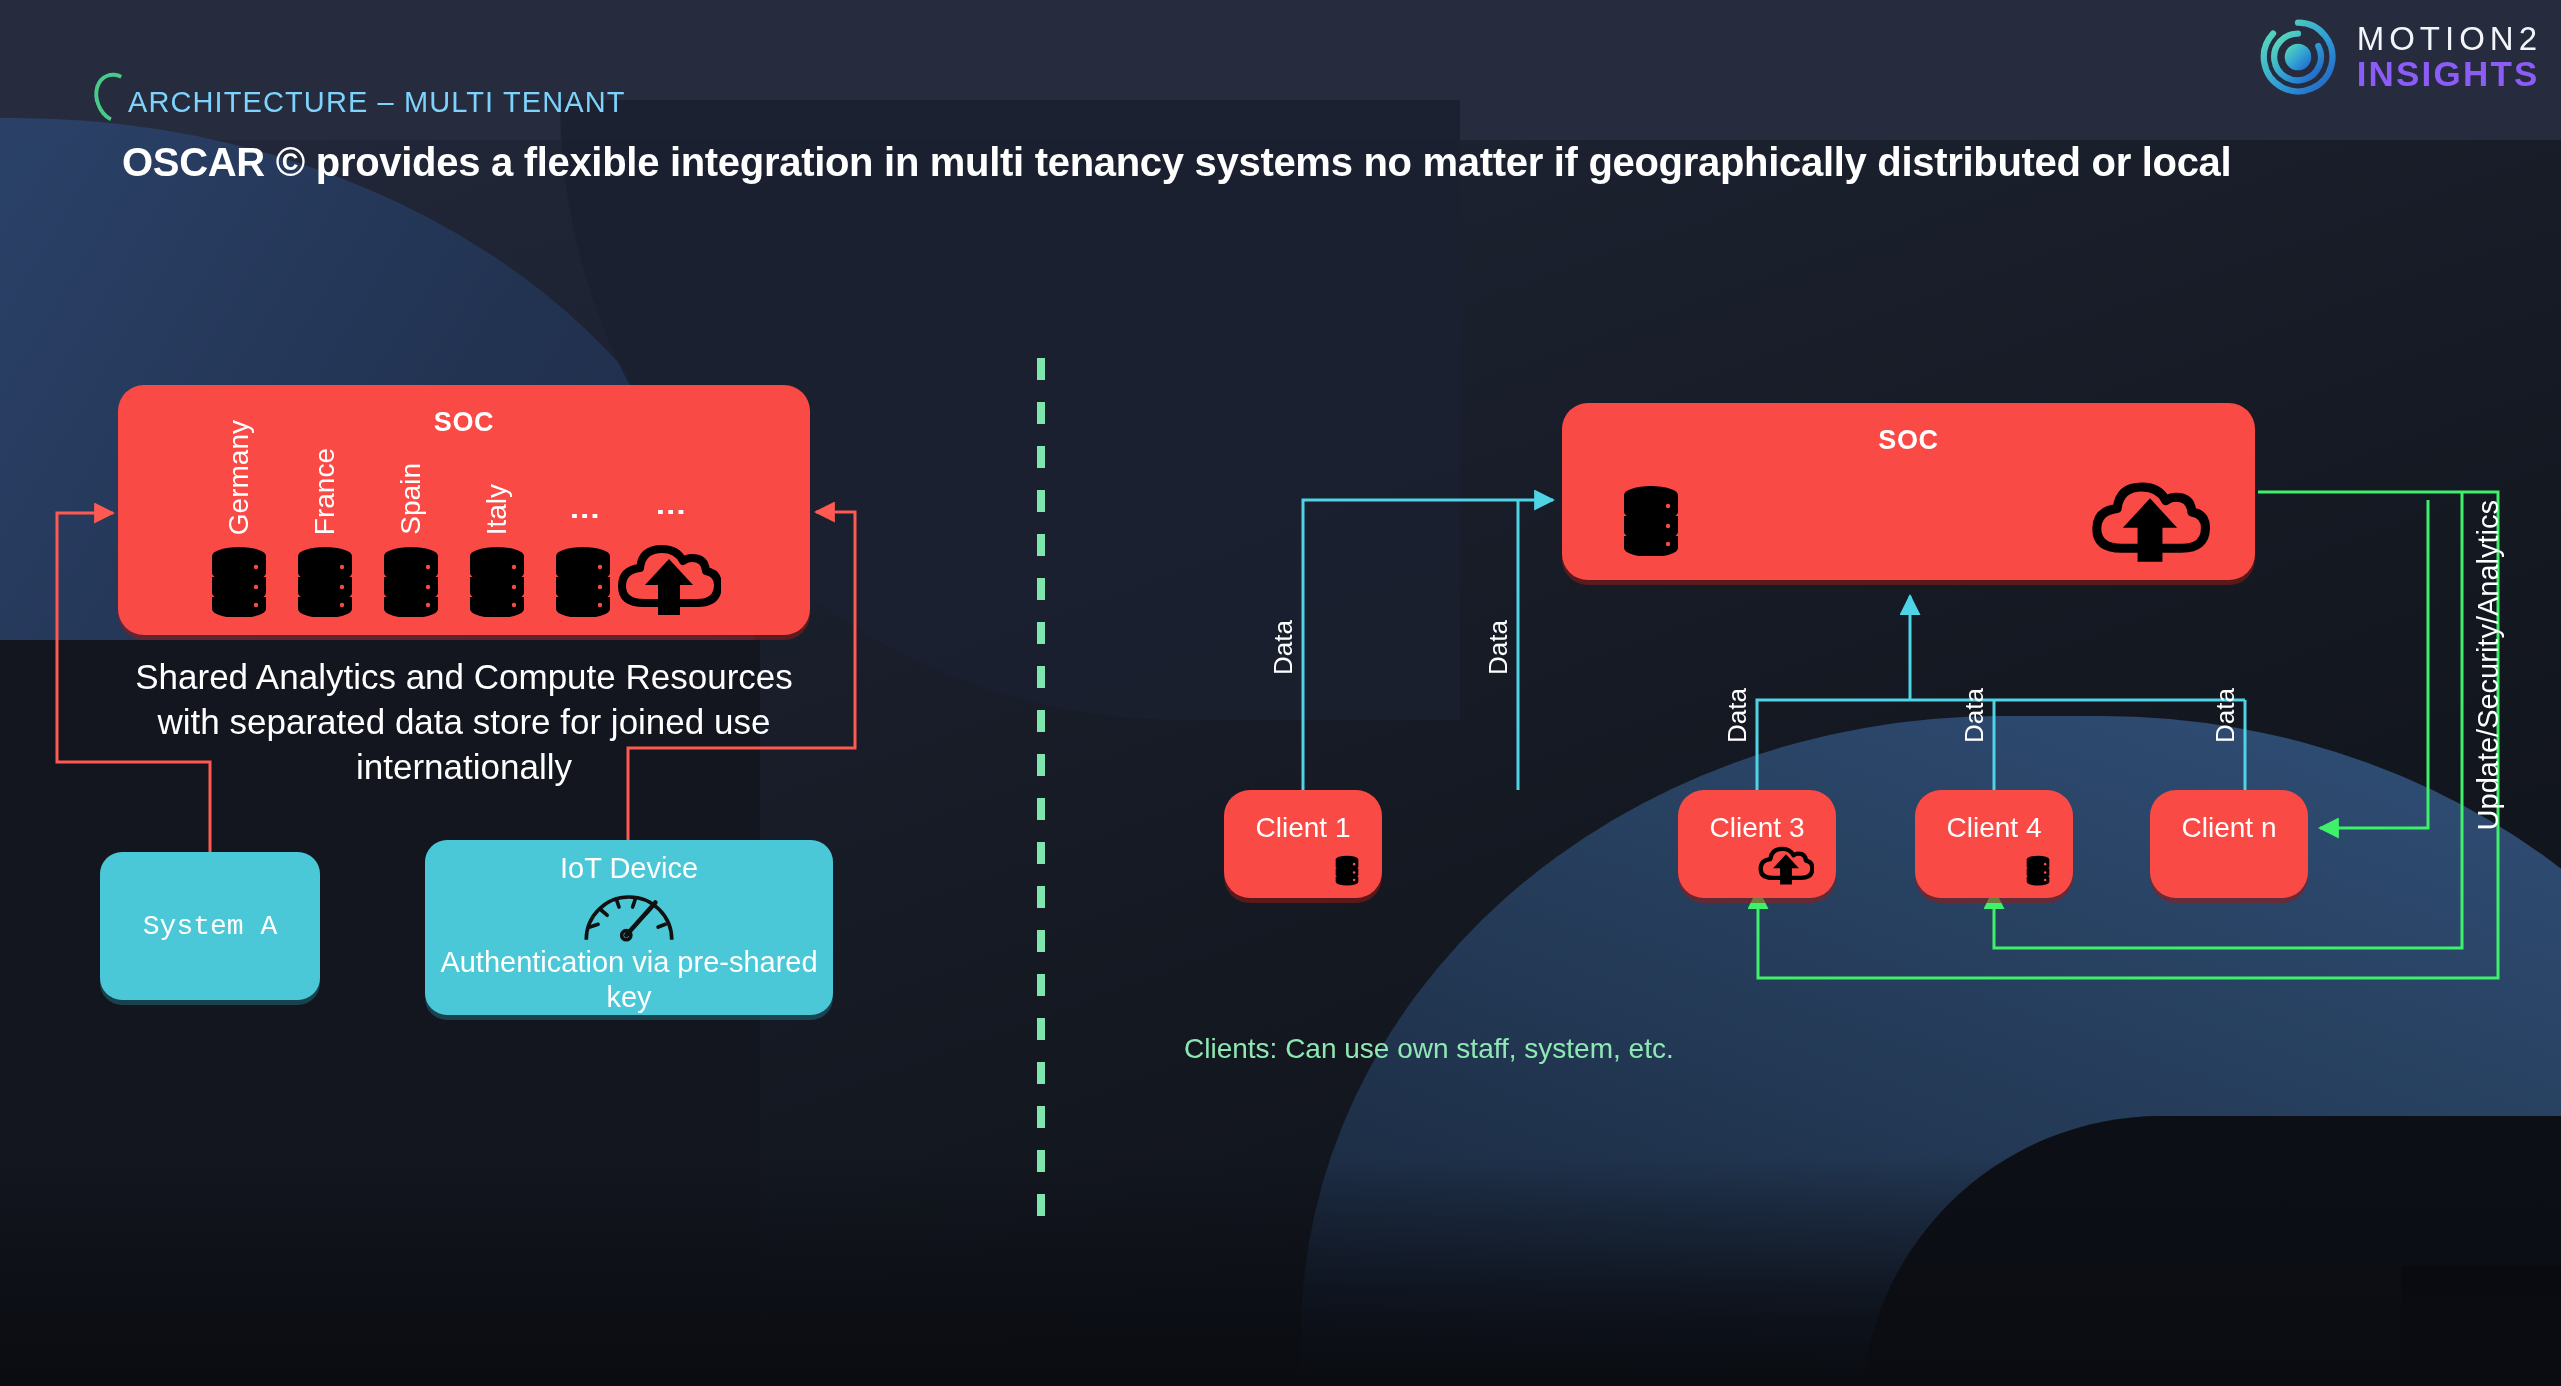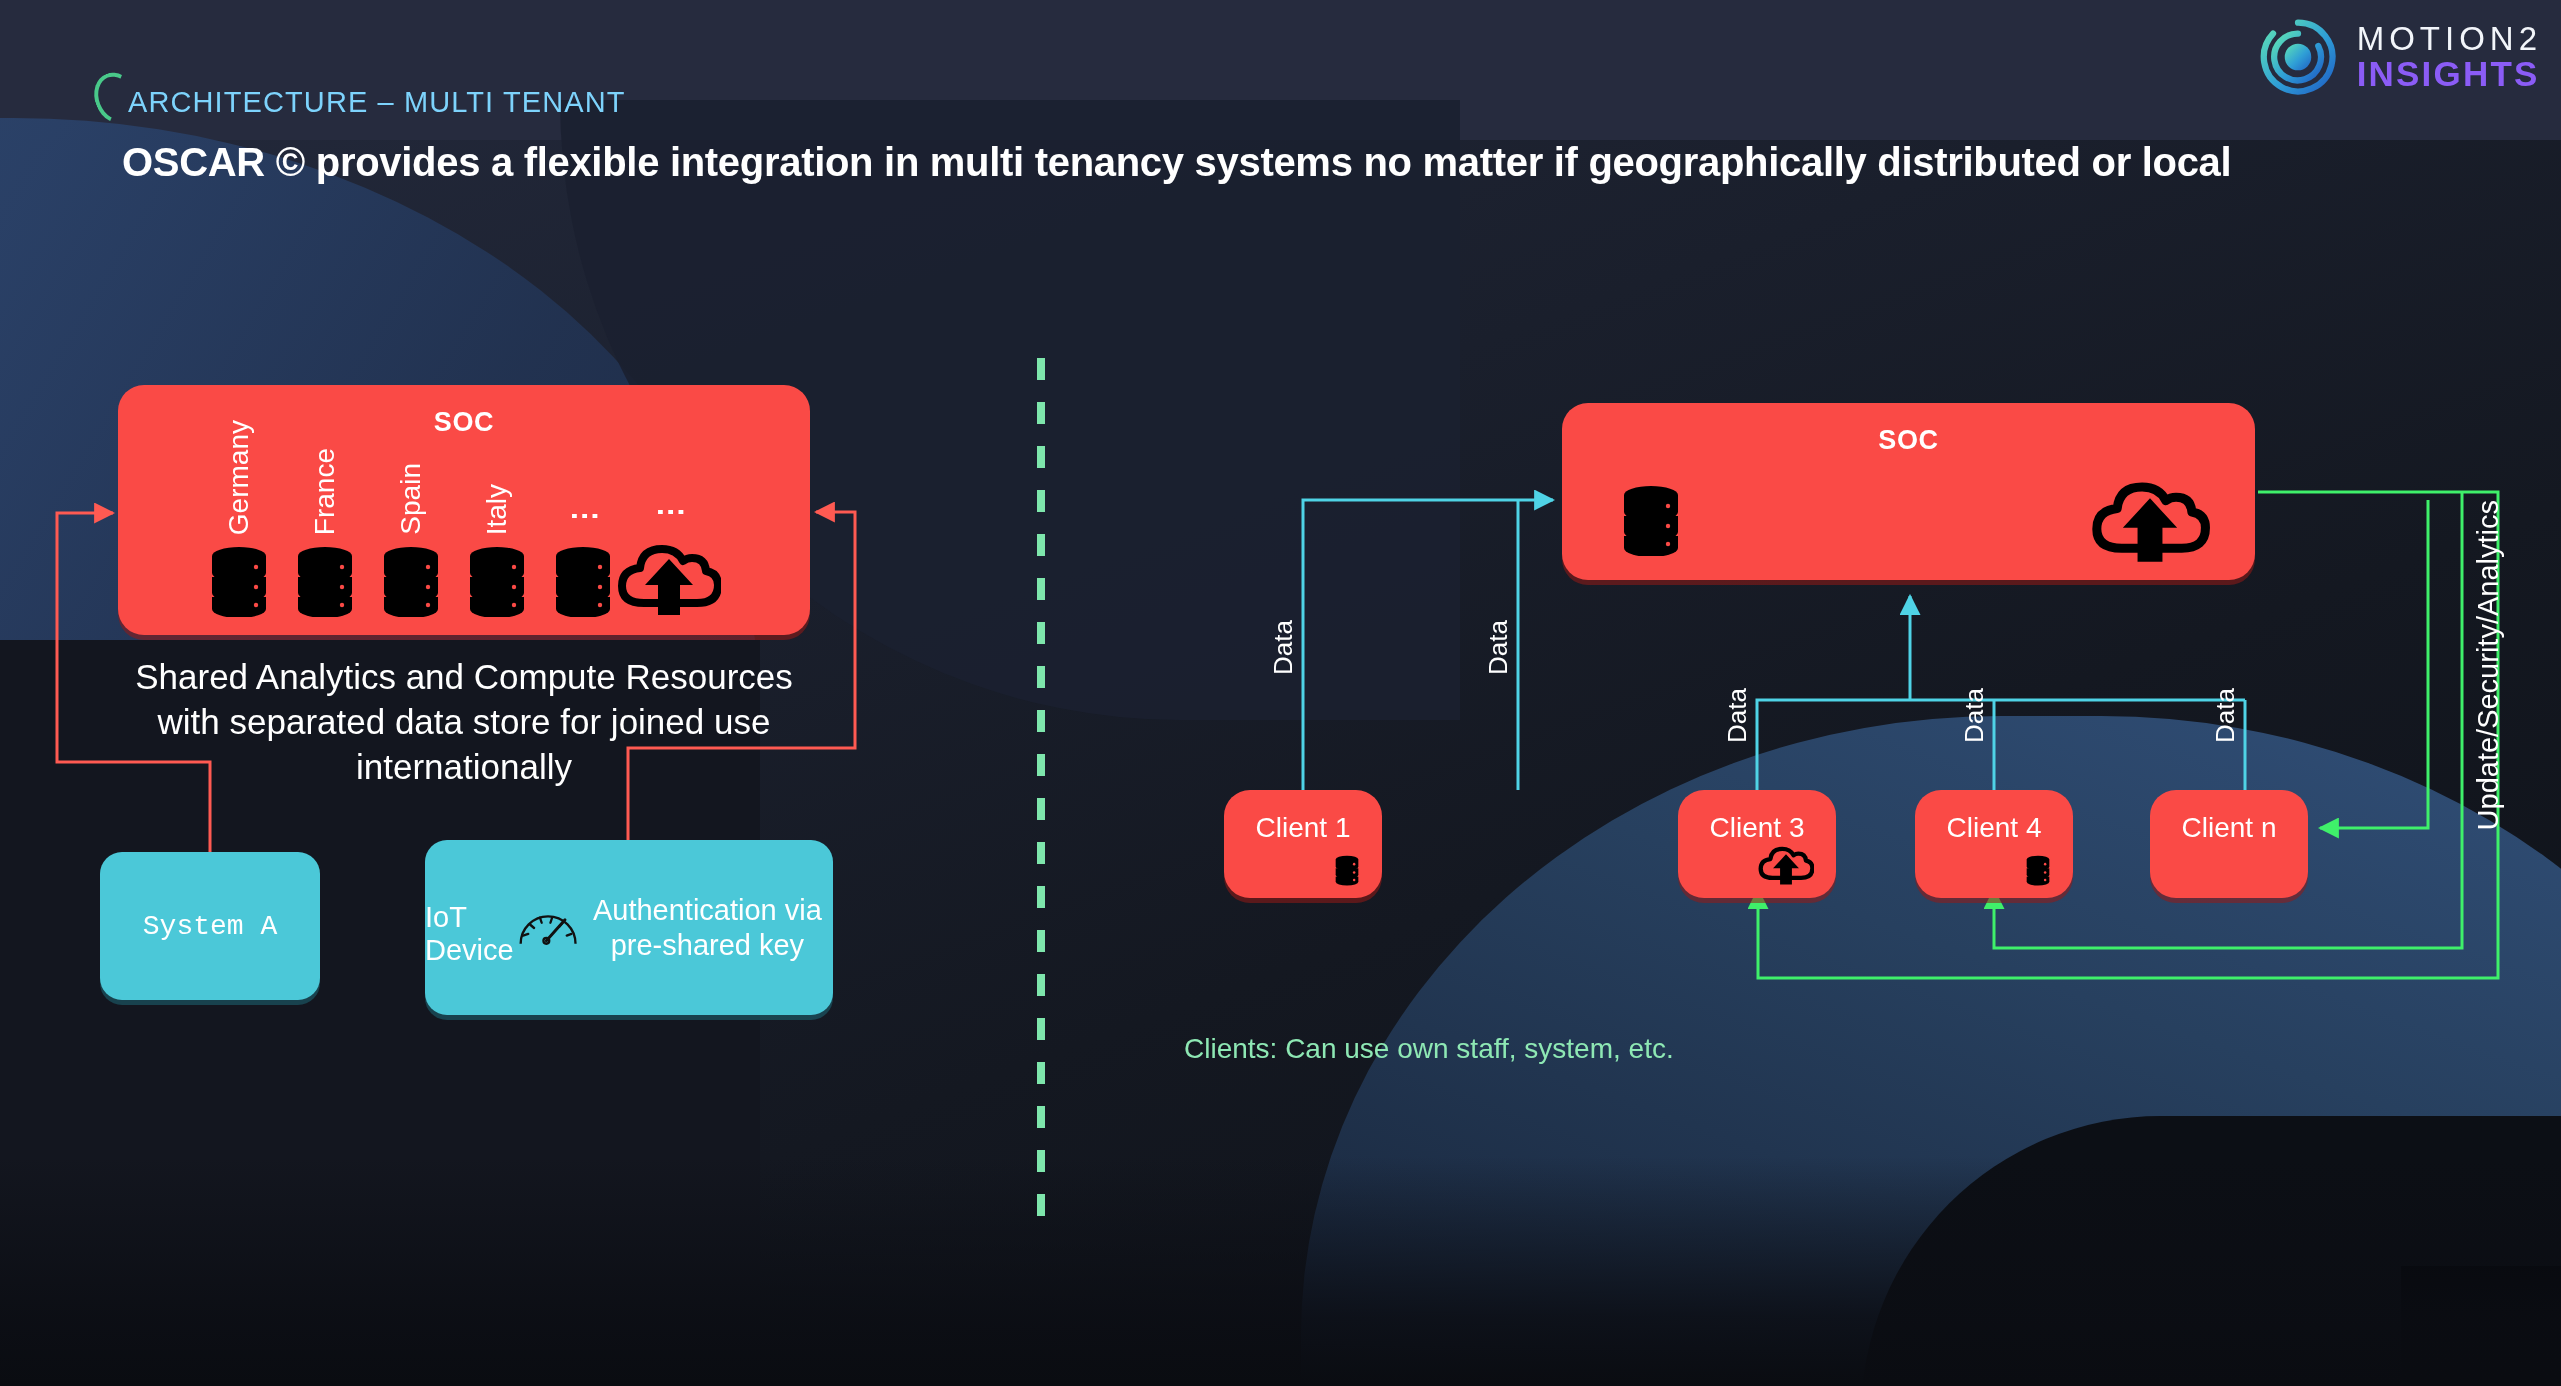--- a/index.html
+++ b/index.html
@@ -68,21 +68,21 @@
   .col-label{writing-mode:vertical-rl;transform:rotate(180deg);
     color:#fff;font-size:28px;font-weight:400;margin-bottom:10px;white-space:nowrap;}
   .col-dots{writing-mode:vertical-rl;transform:rotate(180deg);
     color:#fff;font-size:30px;font-weight:700;margin-bottom:14px;letter-spacing:6px;}
 
   .cap-left{position:absolute;left:118px;top:655px;width:692px;text-align:center;
     color:#ffffff;font-size:35px;line-height:1.28;}
 
   #system-a{left:100px;top:852px;width:220px;height:148px;}
   #system-a .lbl{font-size:28px;font-family:Liberation Mono, monospace;}
-  #iot{left:425px;top:840px;width:408px;height:175px;flex-direction:row;gap:2px;}
+  #iot{left:425px;top:840px;width:408px;height:175px;flex-direction:column;gap:2px;}
   #iot .lbl-top{font-size:29px;margin-top:12px;}
   #iot .lbl-bot{font-size:29px;line-height:1.2;text-align:center;}
 
   
   #soc-right{left:1562px;top:403px;width:693px;height:177px;}
 
   .client{width:158px;height:108px;padding-left:29px;}
   .client .lbl{font-size:28px;position:absolute;left:0;right:0;top:22px;text-align:center;}
   .client .ico{position:absolute;right:22px;bottom:12px;}
 

